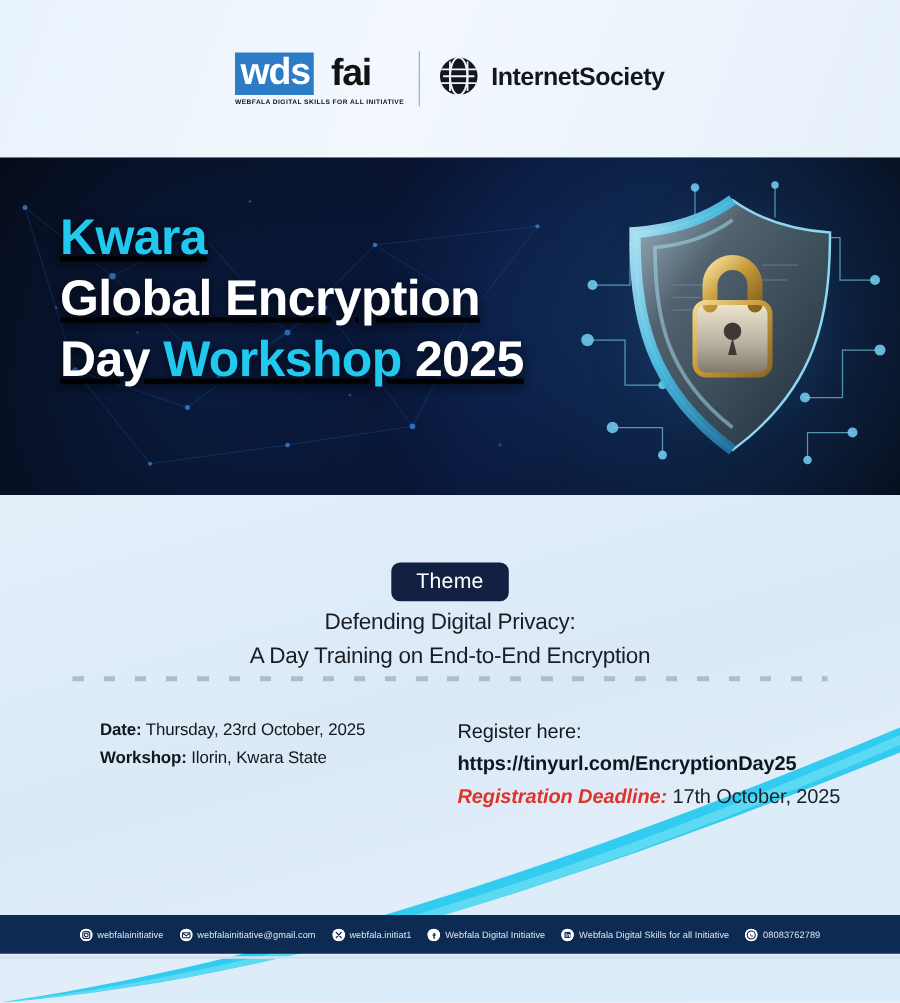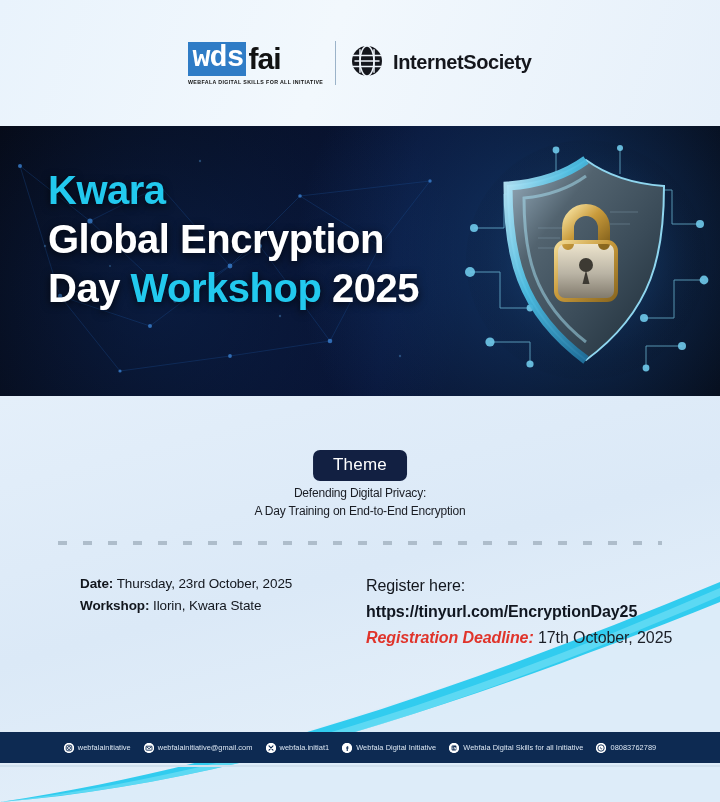--- a/index.html
+++ b/index.html
@@ -12,52 +12,52 @@
     background:linear-gradient(135deg,#eef5fc 0%,#e3eef9 35%,#dfeaf7 60%,#eaf3fb 100%);}
 
   
   .logobar{position:absolute;top:0;left:0;width:720px;height:126px;
     display:flex;align-items:center;justify-content:center;
     background:linear-gradient(110deg,#e9f3fc 0%,#f2f8fd 45%,#e6f0fa 100%);}
   .logos{display:flex;align-items:center;gap:14px;}
   .wds{display:flex;flex-direction:column;align-items:flex-start;}
   .wds-main{display:flex;align-items:center;height:34px;}
   .wds-blue{background:#2f7cc6;color:#ffffff;font-size:30px;font-weight:bold;
-    letter-spacing:-1px;padding:1px 3px 3px 4px;line-height:30px;font-family:Liberation Mono, monospace;}
+    letter-spacing:-1px;padding:1px 3px 3px 4px;line-height:30px;}
   .wds-dark{color:#121212;font-size:30px;font-weight:bold;letter-spacing:-1px;
-    line-height:30px;padding-left:2px;}
+    line-height:30px;padding-left:14px;}
   .wds-tag{font-size:5.2px;color:#111;letter-spacing:0.35px;margin-top:3px;
     font-weight:bold;transform:scaleX(1.02);transform-origin:left;}
   .divider-v{width:1px;height:44px;background:#9bb3c9;}
   .isoc{display:flex;align-items:center;gap:9px;}
   .isoc-txt{display:flex;flex-direction:row;line-height:0.98;}
   .isoc-txt span{font-size:20px;font-weight:bold;color:#14161c;letter-spacing:-0.4px;}
 
   
   .hero{position:absolute;top:126px;left:0;width:720px;height:270px;overflow:hidden;
     background:
       radial-gradient(circle at 78% 48%, rgba(28,86,160,0.55) 0%, rgba(10,28,66,0.0) 46%),
       radial-gradient(circle at 22% 62%, rgba(16,52,120,0.40) 0%, rgba(5,12,34,0.0) 52%),
       linear-gradient(100deg,#05070f 0%,#060c1c 28%,#081231 55%,#050a18 80%,#04060e 100%);}
   .hero-net{position:absolute;inset:0;}
   .hero-left{position:absolute;left:48px;top:40px;z-index:4;}
   .t-line{font-size:40px;font-weight:bold;line-height:1.22;letter-spacing:-0.5px;
-    white-space:nowrap;text-shadow:0 2px 9px rgba(0,0,0,.75);}
+    white-space:nowrap;text-shadow:0 2px 9px rgba(0,0,0,.75);text-decoration:underline;}
   .cy{color:#22c9ee;}
   .wh{color:#ffffff;}
   .shield-wrap{position:absolute;right:8px;top:6px;width:252px;height:256px;z-index:3;}
 
   
   .mid{position:absolute;top:396px;left:0;width:720px;height:406px;
     background:linear-gradient(165deg,#e4effa 0%,#dbe9f7 45%,#e9f3fb 100%);overflow:hidden;}
   .theme-badge{position:absolute;top:54px;left:50%;transform:translateX(-50%);
     background:#122042;border-radius:7px;padding:6px 20px 8px;
     color:#ffffff;font-size:17px;line-height:1;letter-spacing:0.2px;}
   .theme-text{position:absolute;top:88px;left:0;width:720px;text-align:center;
-    color:#1a1d24;font-size:12px;line-height:1.5;letter-spacing:-0.2px;}
+    color:#1a1d24;font-size:18px;line-height:1.5;letter-spacing:-0.2px;}
   .dashline{position:absolute;top:145px;left:58px;width:604px;height:4px;
     background-image:repeating-linear-gradient(to right,#aebdcb 0 9px,transparent 9px 25px);}
 
   
   .det-left{position:absolute;top:177px;left:80px;font-size:13.5px;color:#12161d;
     line-height:1.62;letter-spacing:-0.1px;}
   .det-left b{font-weight:bold;}
   .det-right{position:absolute;top:177px;left:366px;font-size:16px;color:#12161d;
     line-height:1.62;letter-spacing:-0.1px;}
   .reg-url{font-weight:bold;color:#101620;}

